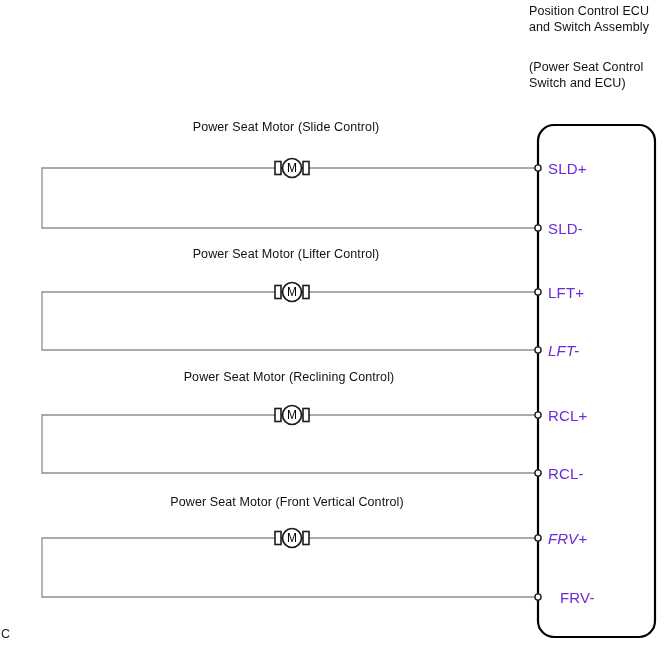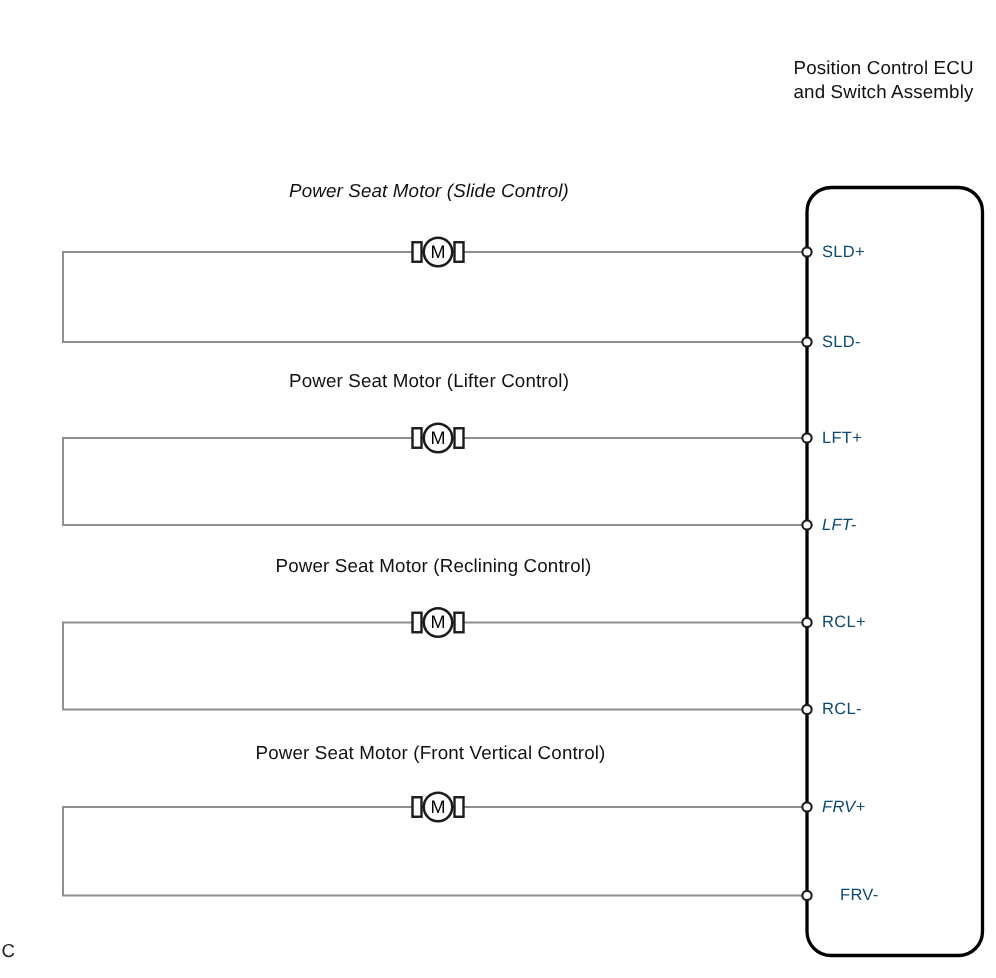--- a/index.html
+++ b/index.html
@@ -19,39 +19,39 @@
     overflow: hidden;
   }
   .hdr-block {
     position: absolute;
     font-size: 12.5px;
     line-height: 15.5px;
     color: #111111;
     white-space: pre-line;
     letter-spacing: 0.1px;
   }
-  #ecu-title-main { left: 529px; top: 4px; margin-top: 34px; }
+  #ecu-title-main { left: 529px; top: 4px; }
   #ecu-title-alt  { left: 529px; top: 60px; }
 
   .motor-title {
     position: absolute;
     font-size: 12.5px;
     line-height: 15px;
     color: #111111;
     white-space: nowrap;
     text-align: center;
     transform: translateX(-50%);
     letter-spacing: 0.1px;
   }
 
   .term-label {
     position: absolute;
-    font-size: 11px;
+    font-size: 15px;
     line-height: 13px;
-    color: #0c4a6e;
+    color: #6d28d9;
     white-space: nowrap;
     letter-spacing: 0.2px;
   }
 
   #corner-mark {
     position: absolute;
     left: 1px;
     top: 628px;
     font-size: 12.5px;
     line-height: 13px;
@@ -128,22 +128,24 @@
       <circle cx="538" cy="350" r="3.1" fill="#ffffff" stroke="#1c1c1c" stroke-width="1.4"></circle>
       <circle cx="538" cy="415" r="3.1" fill="#ffffff" stroke="#1c1c1c" stroke-width="1.4"></circle>
       <circle cx="538" cy="473" r="3.1" fill="#ffffff" stroke="#1c1c1c" stroke-width="1.4"></circle>
       <circle cx="538" cy="538" r="3.1" fill="#ffffff" stroke="#1c1c1c" stroke-width="1.4"></circle>
       <circle cx="538" cy="597" r="3.1" fill="#ffffff" stroke="#1c1c1c" stroke-width="1.4"></circle>
     </svg>
 
   <div class="hdr-block" id="ecu-title-main">Position Control ECU
 and Switch Assembly</div>
 
+  <div class="hdr-block" id="ecu-title-alt">(Power Seat Control
+Switch and ECU)</div>
 
-  <div class="motor-title" id="motor-title-0" style="left: 286px; top: 120px; font-style: italic;">Power Seat Motor (Slide Control)</div>
+  <div class="motor-title" id="motor-title-0" style="left: 286px; top: 120px;">Power Seat Motor (Slide Control)</div>
   <div class="motor-title" id="motor-title-1" style="left: 286px; top: 247px;">Power Seat Motor (Lifter Control)</div>
   <div class="motor-title" id="motor-title-3" style="left: 287px; top: 495px;">Power Seat Motor (Front Vertical Control)</div>
   <div class="motor-title" id="motor-title-2" style="left: 289px; top: 370px;">Power Seat Motor (Reclining Control)</div>
 
   <div class="term-label" id="term-label-0" style="left: 548px; top: 162px;">SLD+</div>
   <div class="term-label" id="term-label-1" style="left: 548px; top: 222px;">SLD-</div>
   <div class="term-label" id="term-label-2" style="left: 548px; top: 286px; text-align: center;">LFT+</div>
   <div class="term-label" id="term-label-3" style="left: 548px; top: 344px; font-style: italic;">LFT-</div>
   <div class="term-label" id="term-label-4" style="left: 548px; top: 409px;">RCL+</div>
   <div class="term-label" id="term-label-5" style="left: 548px; top: 467px;">RCL-</div>

